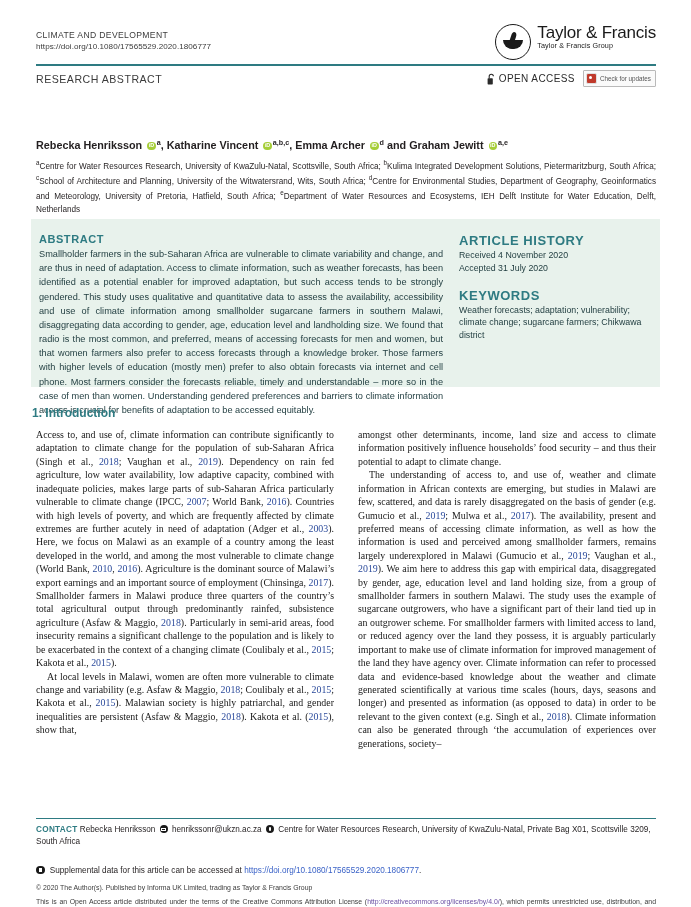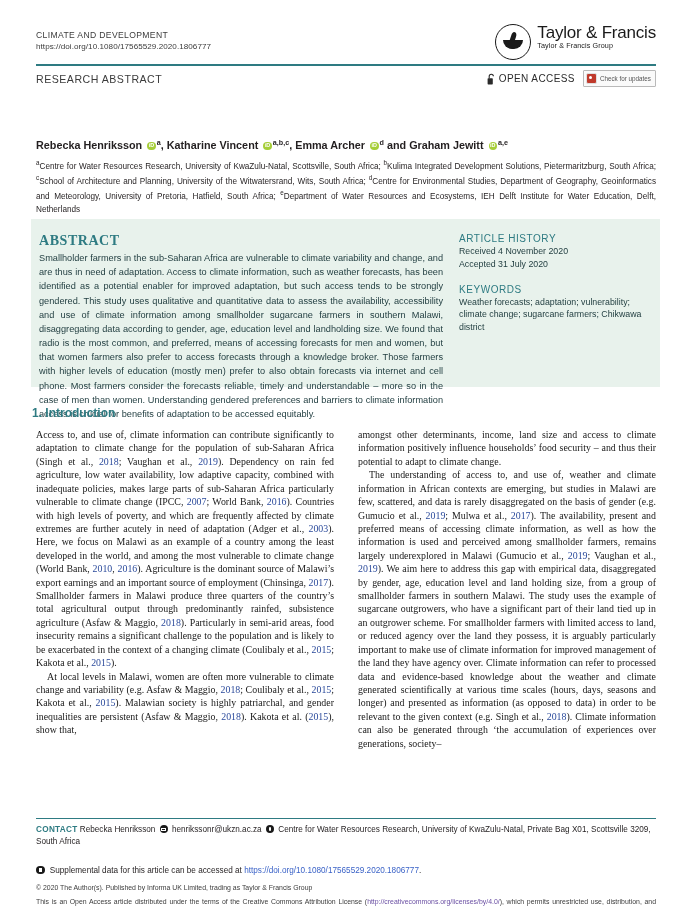--- a/index.html
+++ b/index.html
@@ -202,42 +202,41 @@
     height: 168px;
     background: #e8f2ec;
     display: flex;
   }
   .abstract-main {
     width: 424px;
     padding: 14px 0 0 8px;
     box-sizing: border-box;
   }
   .abs-head {
-    font-size: 14px;
+    font-size: 11px;
     font-weight: bold;
     color: #2e7b82;
     letter-spacing: 0.55px;
     margin-bottom: 2px;
-    font-family: Liberation Serif, serif;
   }
   .abs-body {
     font-size: 9.2px;
     line-height: 1.54;
     color: #1d3a3d;
     text-align: justify;
     padding-right: 12px;
   }
   .abstract-side {
     width: 200px;
     padding: 14px 8px 0 4px;
     box-sizing: border-box;
   }
   .side-head {
-    font-size: 10px;
-    font-weight: normal;
+    font-size: 13px;
+    font-weight: bold;
     color: #2e7b82;
     letter-spacing: 0.55px;
     margin-bottom: 1px;
   }
   .side-body {
     font-size: 8.8px;
     line-height: 1.46;
     color: #1d3a3d;
   }
   .side-gap { height: 13px; }

